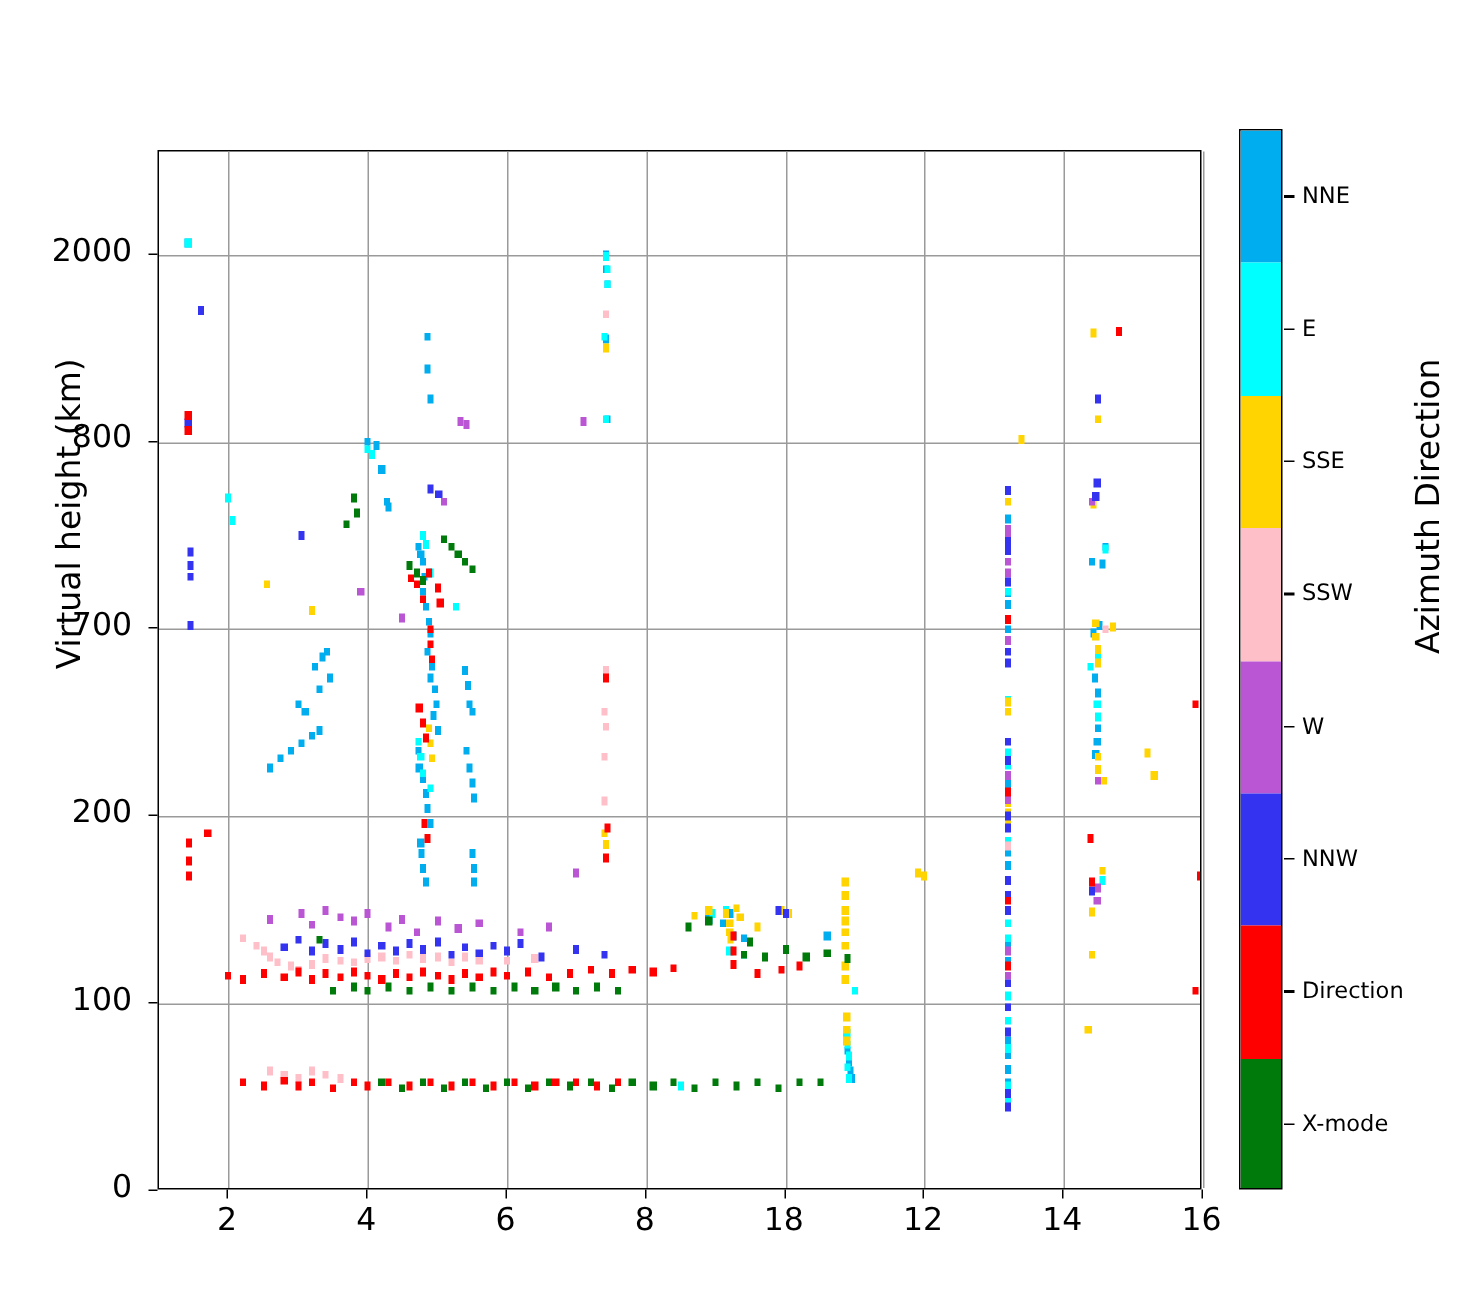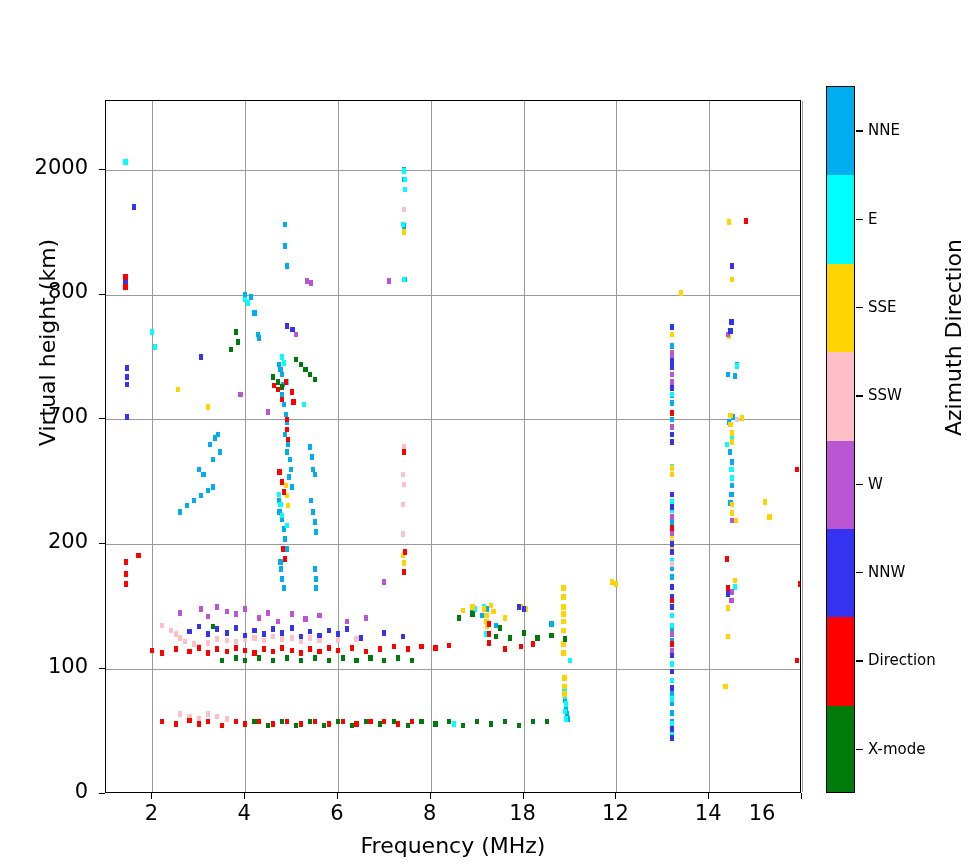--- a/index.html
+++ b/index.html
@@ -551,36 +551,35 @@
       <div class="xlab" style="left: 337px;">6</div>
       <div class="tickx" style="left: 429.8px;"></div>
       <div class="xlab" style="left: 429.8px;">8</div>
       <div class="tickx" style="left: 522.6px;"></div>
       <div class="xlab" style="left: 522.6px;">18</div>
       <div class="tickx" style="left: 615.4px;"></div>
       <div class="xlab" style="left: 615.4px;">12</div>
       <div class="tickx" style="left: 708.2px;"></div>
       <div class="xlab" style="left: 708.2px;">14</div>
       <div class="tickx" style="left: 801px;"></div>
-      <div class="xlab" style="left: 762px;">16</div>
+      <div class="xlab" style="left: 801px;">16</div>
       <div class="ticky" style="top: 793px;"></div>
       <div class="ylab" style="top: 793px;">0</div>
       <div class="ticky" style="top: 668.135px;"></div>
       <div class="ylab" style="top: 668.135px;">100</div>
       <div class="ticky" style="top: 543.27px;"></div>
       <div class="ylab" style="top: 543.27px;">200</div>
       <div class="ticky" style="top: 418.405px;"></div>
       <div class="ylab" style="top: 418.405px;">700</div>
       <div class="ticky" style="top: 293.541px;"></div>
       <div class="ylab" style="top: 293px;">800</div>
       <div class="ticky" style="top: 168.676px;"></div>
       <div class="ylab" style="top: 168.676px;">2000</div>
     </div>
 
-  <div class="xtitle">Frequency (MHz)</div>
   <div class="ytitle">Virtual height (km)</div>
 
   <div id="cbar">
       <div class="cseg" style="height: 88.375px; background: rgb(0, 174, 239);"></div>
       <div class="cseg" style="height: 88.375px; background: rgb(0, 255, 255);"></div>
       <div class="cseg" style="height: 88.375px; background: rgb(255, 212, 0);"></div>
       <div class="cseg" style="height: 88.375px; background: rgb(255, 191, 200);"></div>
       <div class="cseg" style="height: 88.375px; background: rgb(186, 85, 211);"></div>
       <div class="cseg" style="height: 88.375px; background: rgb(51, 51, 240);"></div>
       <div class="cseg" style="height: 88.375px; background: rgb(255, 0, 0);"></div>

